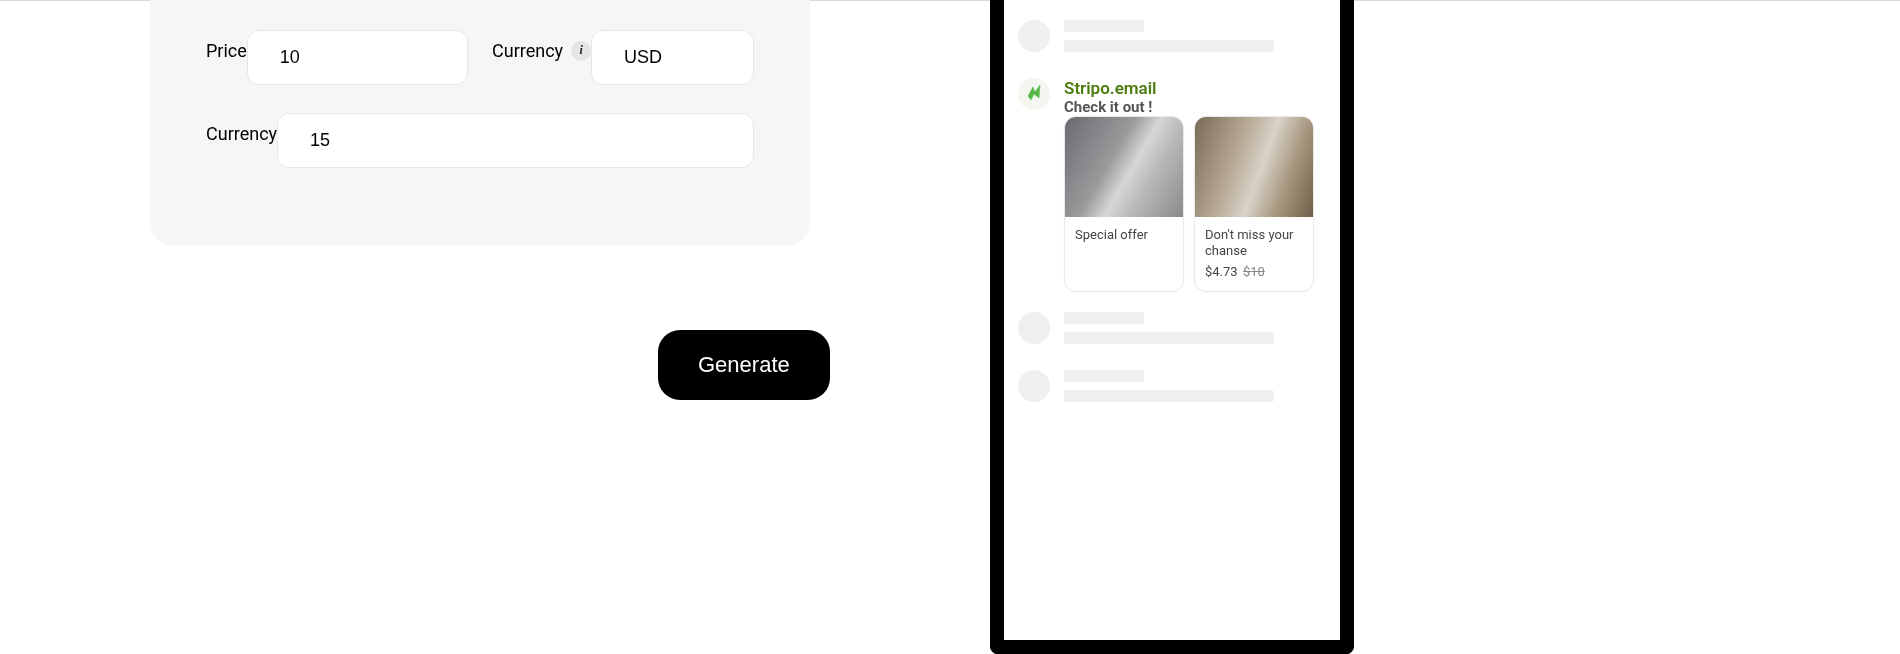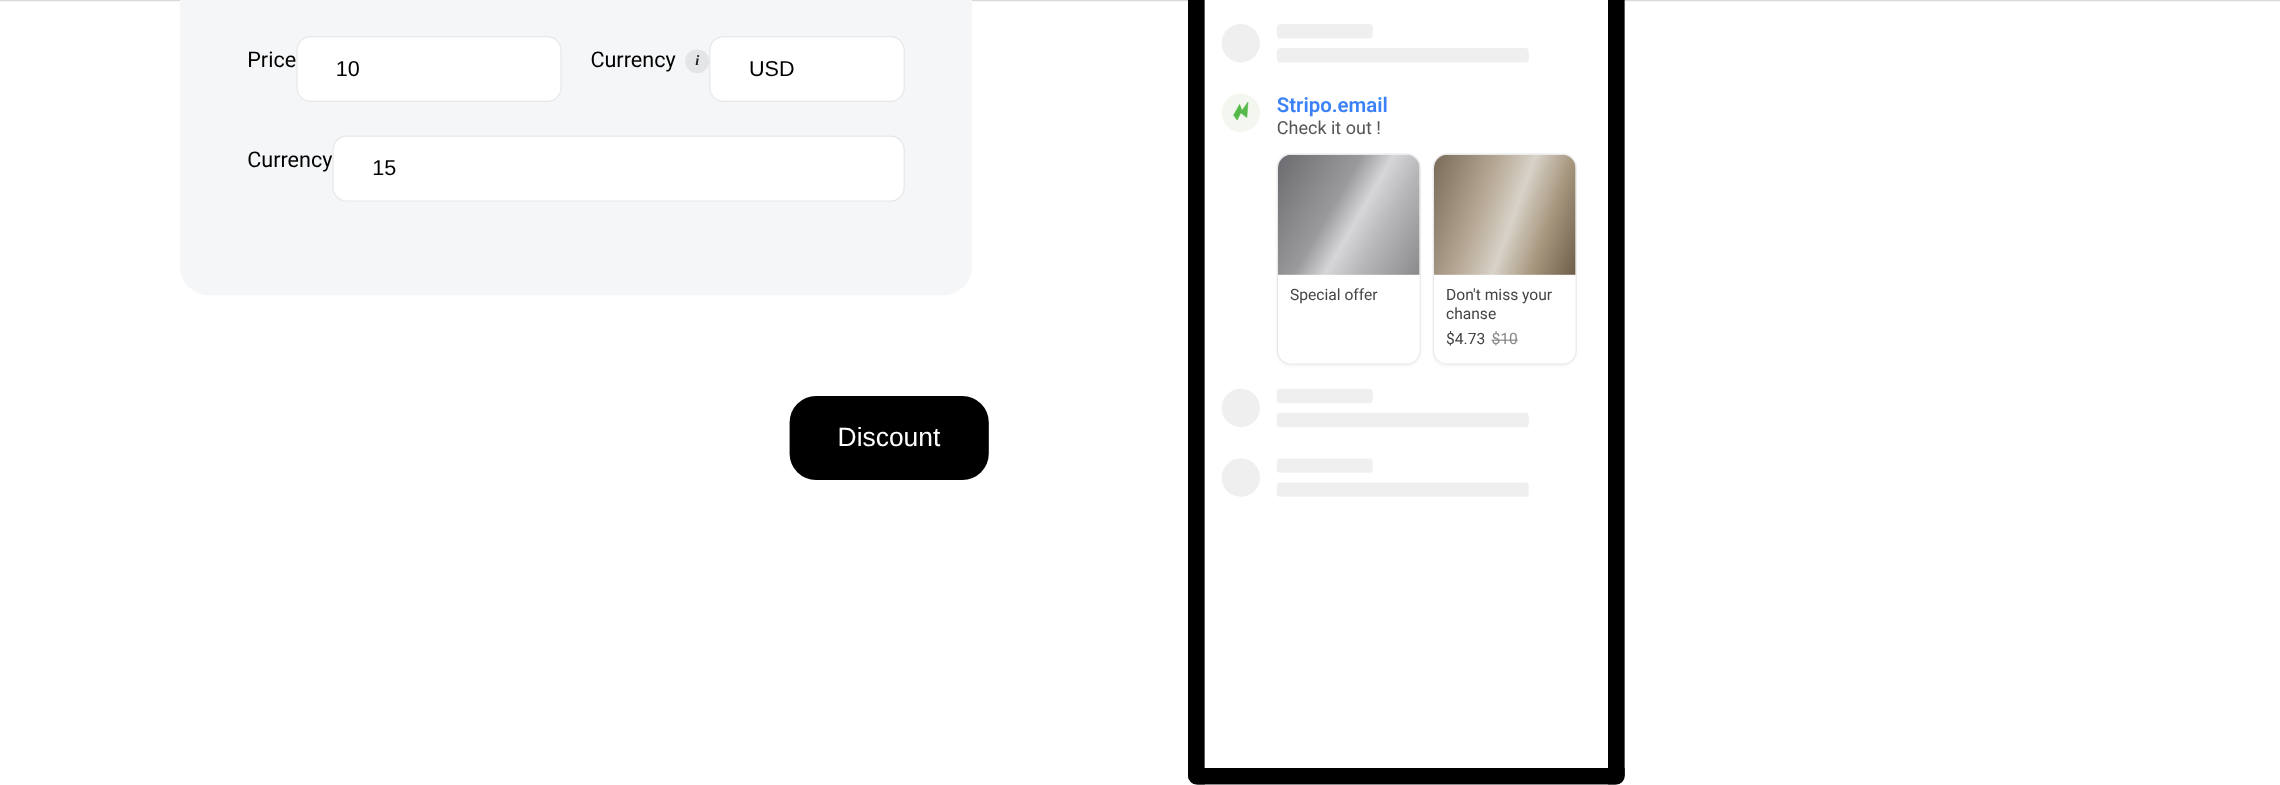--- a/index.html
+++ b/index.html
@@ -106,22 +106,22 @@
   .email-block { display:flex; gap:14px; margin:8px 0 20px; }
   .email-avatar {
     width:32px; height:32px; border-radius:50%;
     background:#f3f7ef;
     display:flex; align-items:center; justify-content:center;
     flex-shrink:0;
     overflow:hidden;
   }
   .email-avatar svg { width:24px; height:24px; }
   .email-content { flex:1; }
-  .email-sender { font-size:17px; font-weight:600; color:#3b82f6; }
-  .email-subject { font-size:15px; color:#555; margin-bottom:12px; }
+  .email-sender { font-size:17px; font-weight:600; color:#4d7c0f; }
+  .email-subject { font-size:15px; color:#555; margin-bottom:0;font-weight:bold; }
 
   .cards { display:flex; gap:10px; }
   .card {
     width:120px;
     background:#fff;
     border:1px solid #e8e9eb;
     border-radius:12px;
     overflow:hidden;
     box-shadow:0 1px 2px rgba(0,0,0,0.03);
   }
@@ -164,21 +164,21 @@
     </div>
   </div>
   <div class="row">
     <div class="field">
       <div class="label">Currency</div>
       <input class="input" value="15" style="">
     </div>
   </div>
 </div>
 
-<button class="generate-btn">Discount</button>
+<button class="generate-btn">Generate</button>
 
 <div class="phone">
 
   <div class="phone-inner">
 
     <div class="notif-row">
       <div class="notif-avatar"></div>
       <div class="notif-lines">
         <div class="notif-line1"></div>
         <div class="notif-line2"></div>

